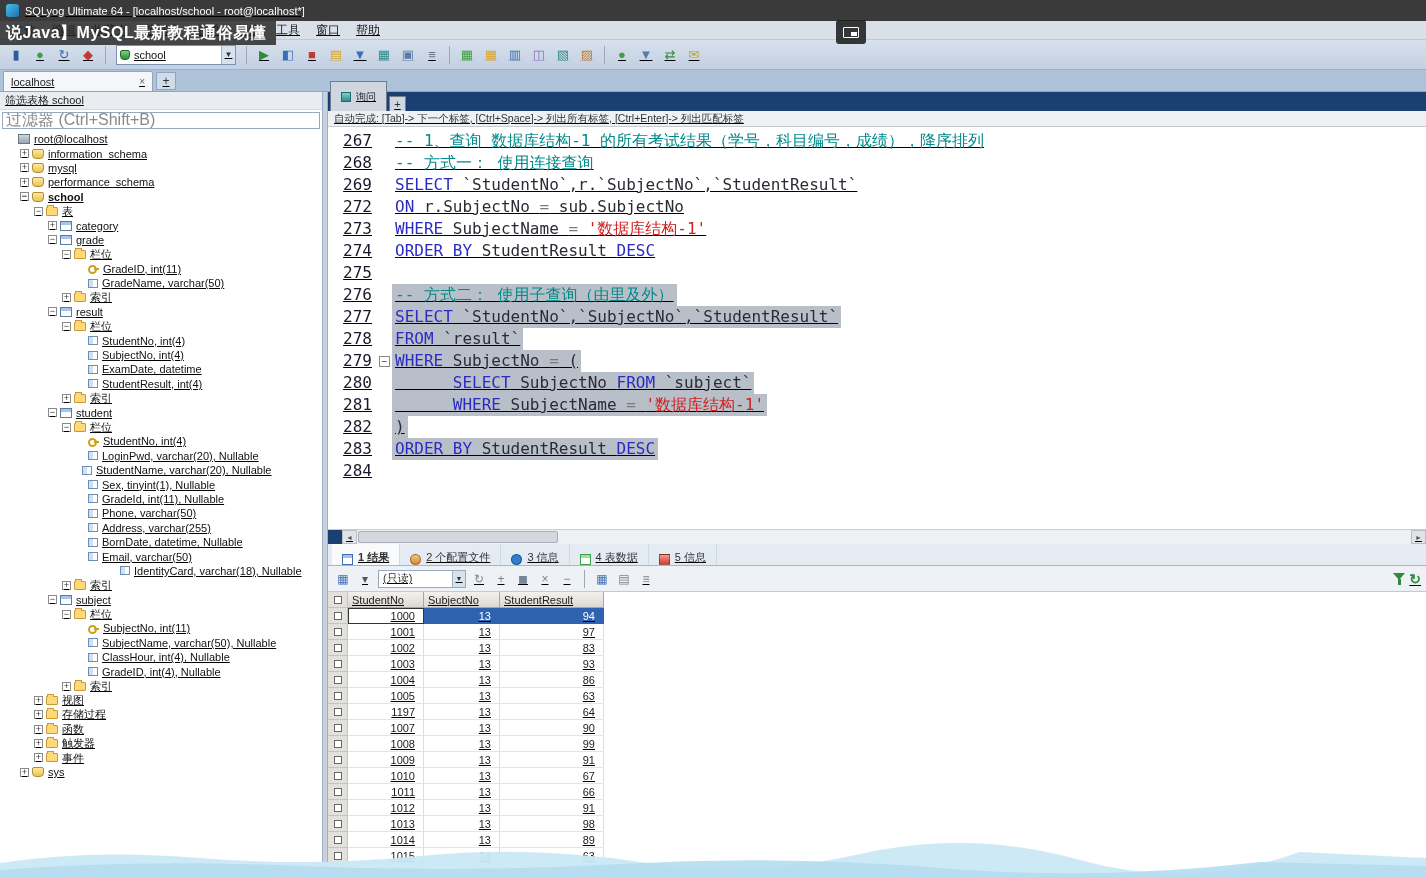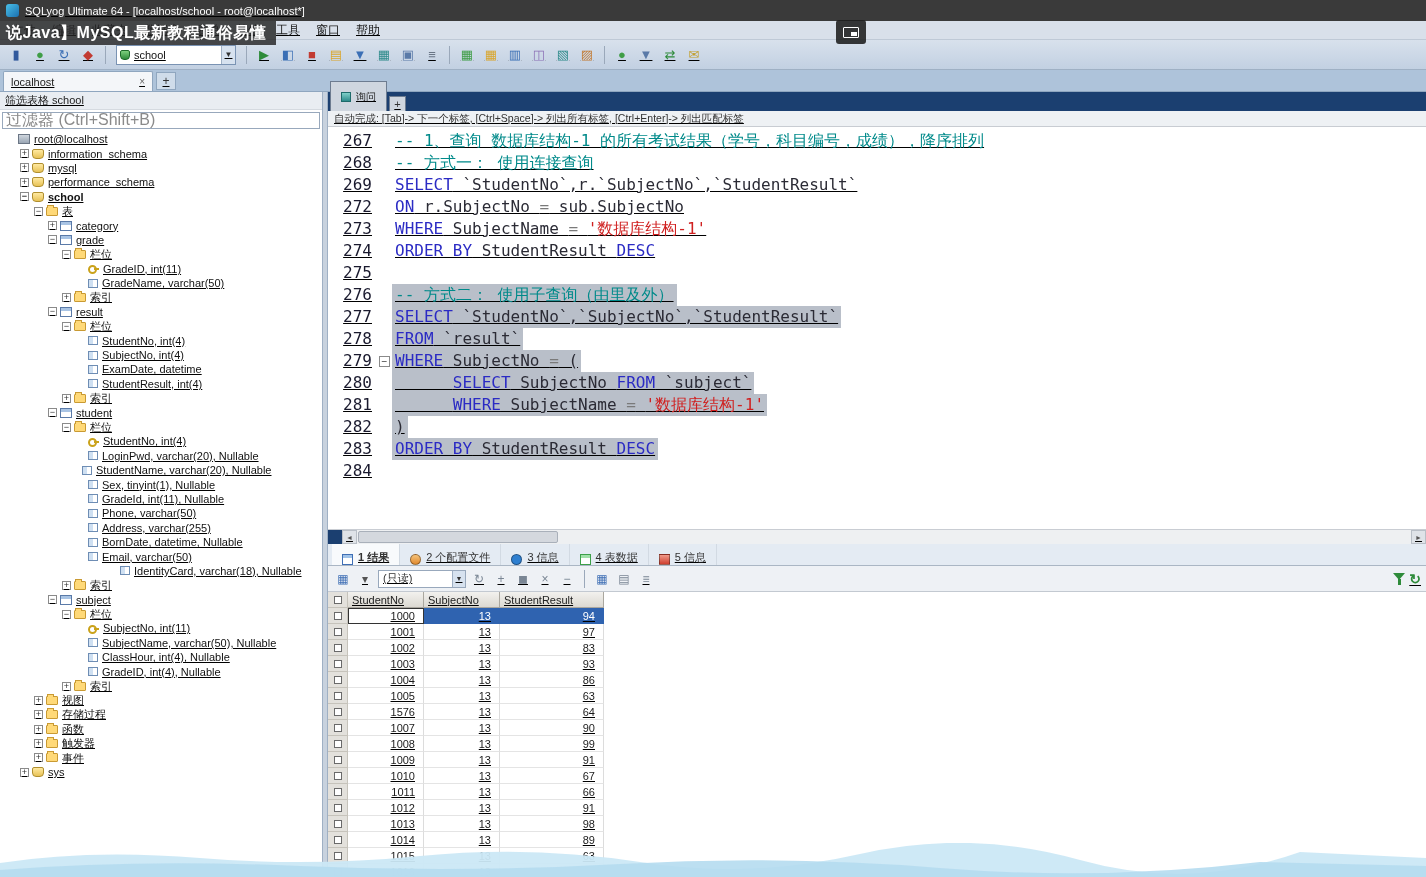--- a/index.html
+++ b/index.html
@@ -584,21 +584,21 @@
               <span class="ckbox"></span>
             </div>
             <div class="gc c1">1005</div>
             <div class="gc c2">13</div>
             <div class="gc c3">63</div>
           </div>
           <div class="grow">
             <div class="ck">
               <span class="ckbox"></span>
             </div>
-            <div class="gc c1">1576</div>
+            <div class="gc c1">1197</div>
             <div class="gc c2">13</div>
             <div class="gc c3">64</div>
           </div>
           <div class="grow">
             <div class="ck">
               <span class="ckbox"></span>
             </div>
             <div class="gc c1">1007</div>
             <div class="gc c2">13</div>
             <div class="gc c3">90</div>

